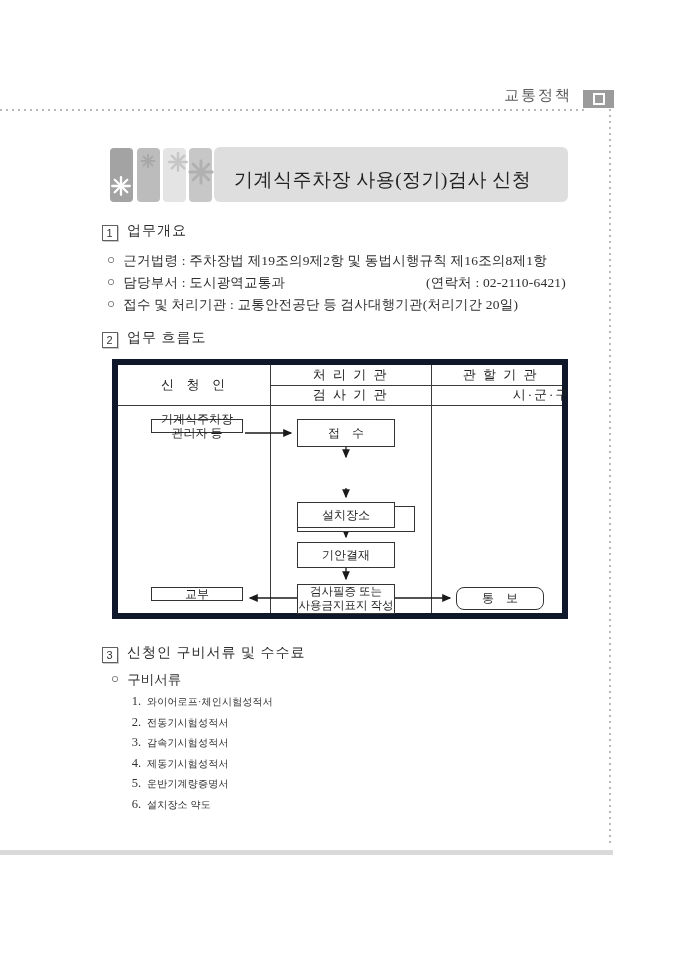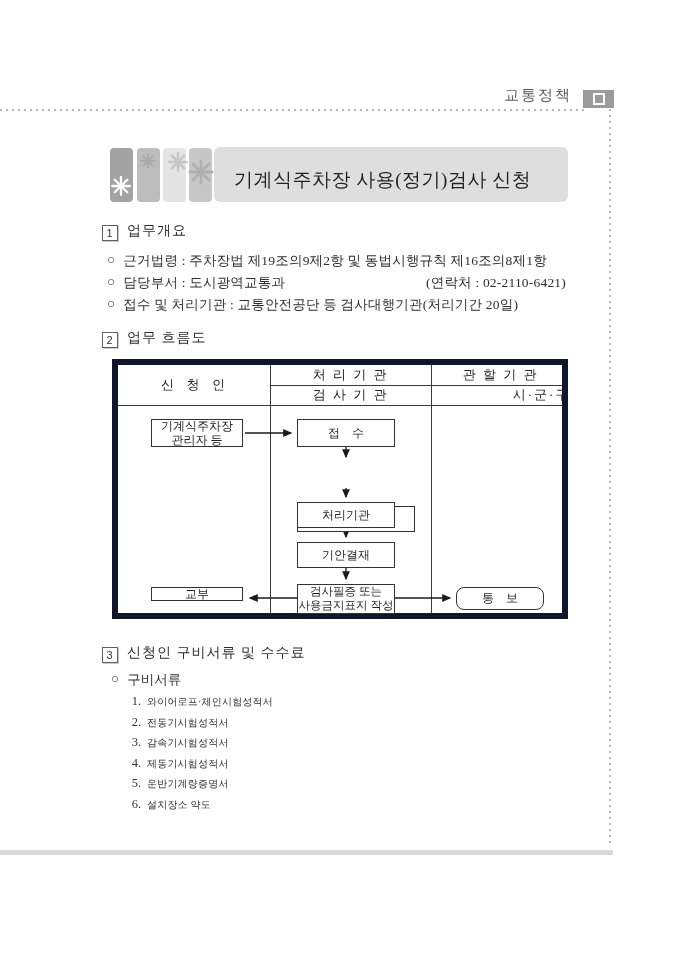--- a/index.html
+++ b/index.html
@@ -64,21 +64,21 @@
   .th { position:absolute; text-align:center; font-size:13px; letter-spacing:2px; white-space:pre; color:#222; }
   .th-app  { left:0;   width:152px; top:0;  height:40px; line-height:40px; }
   .th-c2a  { left:152px; width:161px; top:0;  height:20px; line-height:20px; }
   .th-c2b  { left:152px; width:161px; top:20px; height:20px; line-height:20px; }
   .th-c3a  { left:313px; width:139px; top:0;  height:20px; line-height:20px; }
   .th-c3b  { left:313px; width:139px; top:20px; height:20px; line-height:20px;margin-left:41px; }
 
   .node { position:absolute; border:1px solid #333333; background:#ffffff; text-align:center;
     font-size:12px; white-space:pre; display:flex; align-items:center; justify-content:center;
     line-height:1.2; color:#1f1f1f; box-sizing:border-box; }
-  .n-applicant { left:33px;  top:54px;  width:92px; height:28px; }
+  .n-applicant { left:33px;  top:54px;  width:92px; height:14px; }
   .n-receive   { left:179px; top:54px;  width:98px; height:28px; }
   .n-review    { left:179px; top:97px;  width:118px; height:26px;margin-top:44px; }
   .n-site      { left:179px; top:137px; width:98px; height:26px; }
   .n-draft     { left:179px; top:177px; width:98px; height:26px; }
   .n-cert      { left:179px; top:219px; width:98px; height:30px; font-size:11.5px; }
   .n-issue     { left:33px;  top:222px; width:92px; height:14px; }
   .n-notify    { left:338px; top:222px; width:88px; height:23px;border-radius:8px; }
   .arrows { position:absolute; inset:0; pointer-events:none; }
 
   
@@ -199,21 +199,21 @@
           <line x1="228" y1="203" x2="228" y2="214" marker-end="url(#ah)"></line>
           <line x1="179" y1="233" x2="132" y2="233" marker-end="url(#ah)"></line>
           <line x1="277" y1="233" x2="332" y2="233" marker-end="url(#ah)"></line>
         </g>
       </svg>
 
       <div class="node n-applicant">기계식주차장
 관리자 등</div>
       <div class="node n-receive">접    수</div>
       <div class="node n-review">검    토</div>
-      <div class="node n-site">처리기관</div>
+      <div class="node n-site">설치장소</div>
       <div class="node n-draft">기안결재</div>
       <div class="node n-cert">검사필증 또는
 사용금지표지 작성</div>
       <div class="node n-issue">교부</div>
       <div class="node n-notify">통    보</div>
     </div>
   </div>
 
   <div class="sec-head sh3">
     <span class="num-box">3</span><span>신청인 구비서류 및 수수료</span>

